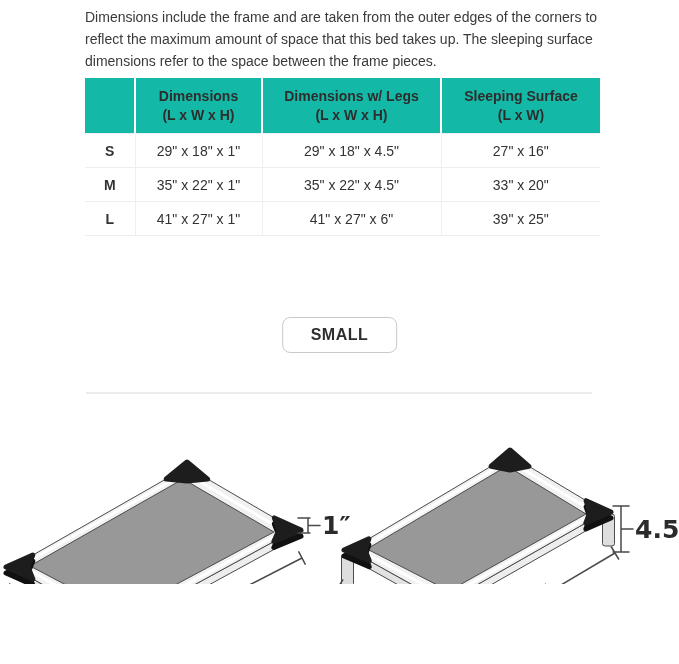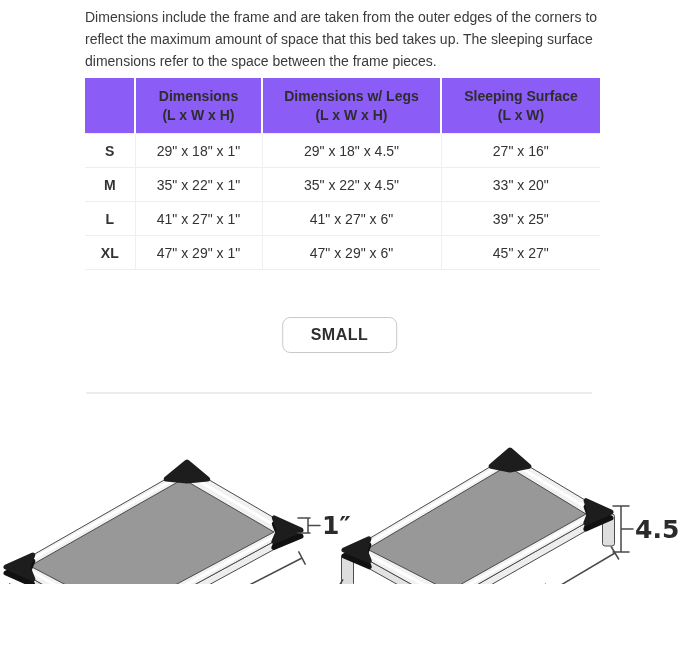--- a/index.html
+++ b/index.html
@@ -3,21 +3,21 @@
 <meta charset="utf-8">
 <style>
   html,body{margin:0;padding:0;background:#fff;}
   .page{position:relative;width:679px;height:584px;background:#fff;overflow:hidden;
         font-family:"Liberation Sans",sans-serif;color:#333;}
   .intro{position:absolute;left:85px;top:6px;width:520px;margin:0;
          font-size:14px;line-height:22px;color:#3a3a3a;}
   table.size-table{position:absolute;left:85px;top:78px;width:515px;
          border-collapse:collapse;table-layout:fixed;font-size:14px;color:#333;}
   col.c-size{width:50px;} col.c-dims{width:127px;} col.c-legs{width:179px;} col.c-sleep{width:159px;}
-  .size-table th{background:#8b5cf6;font-weight:700;padding:9px 0 8px;line-height:19px;
+  .size-table th{background:#14b8a6;font-weight:700;padding:9px 0 8px;line-height:19px;
          border-left:2px solid #fff;text-align:center;font-size:14px;color:#2d2d2d;}
   .size-table th:first-child{border-left:none;}
   .size-table td{height:31px;text-align:center;vertical-align:middle;
          border-top:1px solid #eeeeee;border-left:1px solid #efefef;}
   .size-table td:first-child{border-left:none;font-weight:700;}
   .size-table tbody tr:last-child td{border-bottom:1px solid #eeeeee;}
   .size-chip{position:absolute;left:50%;top:317px;transform:translateX(-50%);
          height:36px;padding:0 28px;background:#fff;border:1px solid #c9c9c9;border-radius:8px;
          font-family:"Liberation Sans",sans-serif;font-size:16px;font-weight:700;
          letter-spacing:0.5px;color:#2e2e2e;cursor:pointer;}
@@ -71,26 +71,20 @@
         <td>M</td>
         <td>35" x 22" x 1"</td>
         <td>35" x 22" x 4.5"</td>
         <td>33" x 20"</td>
       </tr>
       <tr>
         <td>L</td>
         <td>41" x 27" x 1"</td>
         <td>41" x 27" x 6"</td>
         <td>39" x 25"</td>
-      </tr>
-      <tr>
-        <td>XL</td>
-        <td>47" x 29" x 1"</td>
-        <td>47" x 29" x 6"</td>
-        <td>45" x 27"</td>
       </tr>
     </tbody>
   </table>
 
   <button class="size-chip">SMALL</button>
 
   <hr class="divider">
 
   <svg class="bed" style="left:2px;top:442px;width:350px;height:222px" viewBox="0 0 350 222">
 

